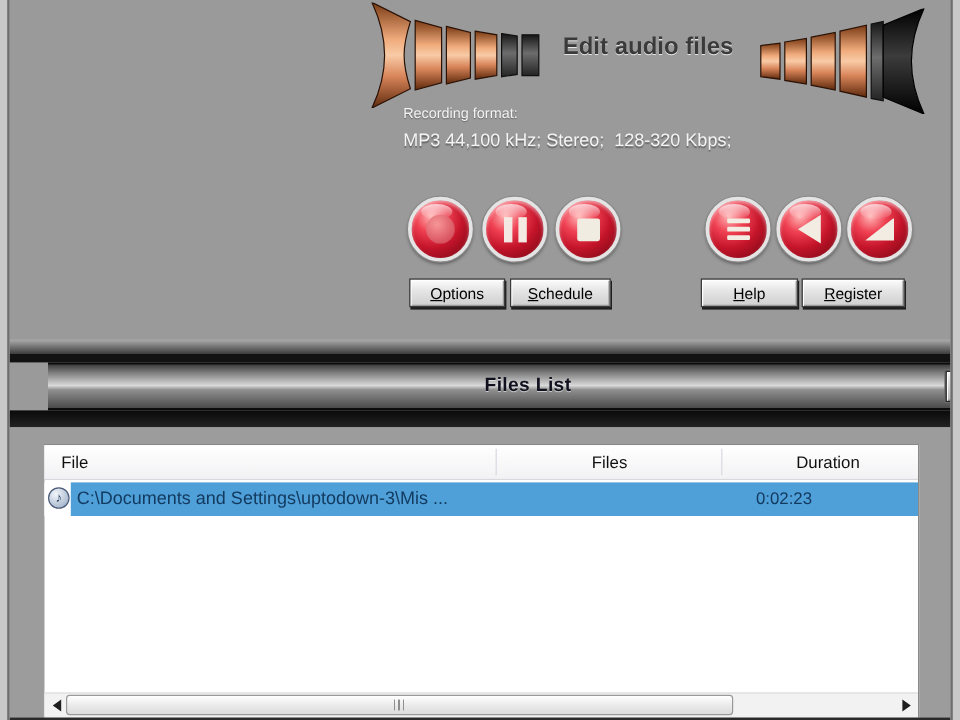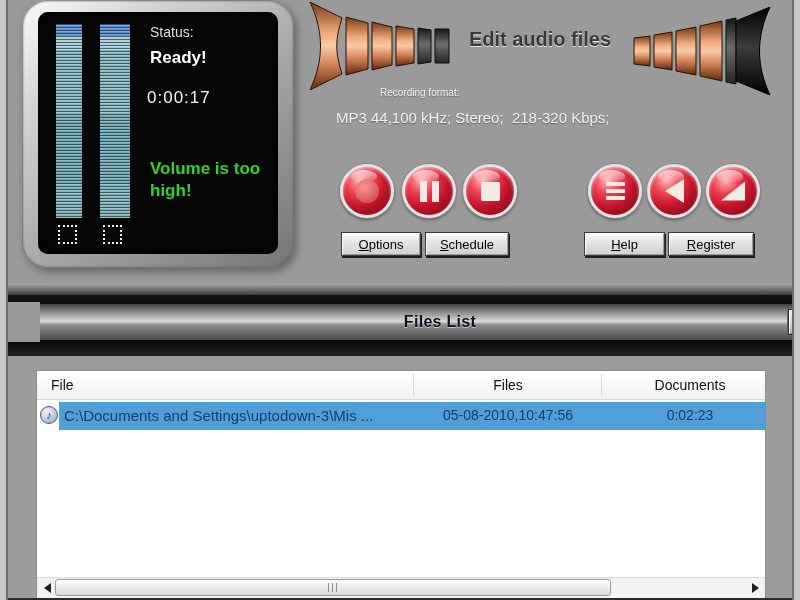--- a/index.html
+++ b/index.html
@@ -32,21 +32,21 @@
   .status-label{position:absolute;left:112px;top:12px;font-size:14px;color:#dedede;}
   .status-value{position:absolute;left:112px;top:36px;font-size:17px;font-weight:bold;color:#ffffff;}
   .elapsed{position:absolute;left:109px;top:76px;font-size:17px;color:#f4f4f4;letter-spacing:1px;}
   .volwarn{position:absolute;left:112px;top:146px;width:118px;font-size:17px;font-weight:bold;color:#2fd42f;line-height:1.3;}
 
   
   .horn{position:absolute;}
   .horn-left{left:308px;top:2px;}
   .horn-right{left:632px;top:7px;}
   .tagline{position:absolute;left:445px;top:28px;width:190px;text-align:center;font-size:20px;font-weight:700;color:#3a3a3a;text-shadow:0 1px 0 rgba(255,255,255,.75);}
-  .rec-label{position:absolute;left:336px;top:87px;font-size:10px;color:#f4f4f4;text-shadow:0 1px 1px rgba(0,0,0,.35);margin-left:44px;}
+  .rec-label{position:absolute;left:336px;top:87px;font-size:12px;color:#f4f4f4;text-shadow:0 1px 1px rgba(0,0,0,.35);}
   .rec-value{position:absolute;left:336px;top:109px;font-size:15px;color:#f4f4f4;text-shadow:0 1px 1px rgba(0,0,0,.35);white-space:pre;}
 
   
   .orb{position:absolute;top:164px;width:48px;height:48px;border-radius:50%;cursor:pointer;
     background:radial-gradient(circle at 34% 28%, #ffb6b6 0%, #ef4152 28%, #c3142a 56%, #700610 100%);
     border:3px solid #e4e4e4;
     box-shadow:0 0 0 1px #8a8a8a, 0 2px 3px rgba(0,0,0,.45), inset 0 2px 3px rgba(255,255,255,.5);
     display:flex;align-items:center;justify-content:center;}
   .orb::before{content:"";position:absolute;left:8px;top:3px;width:26px;height:13px;border-radius:50%;
     background:linear-gradient(rgba(255,255,255,.7),rgba(255,255,255,0));}
@@ -90,21 +90,21 @@
   .hsep{position:absolute;top:3px;width:1px;height:22px;background:#d9d9e2;}
   .hs1{left:376px;} .hs2{left:564px;}
 
   .lb-row{position:absolute;left:0;top:31px;width:728px;height:28px;background:#ffffff;cursor:pointer;}
   .row-sel{position:absolute;left:22px;top:0;right:0;bottom:0;background:#4f9fd9;}
   .row-icon{position:absolute;left:3px;top:4px;width:18px;height:18px;border-radius:50%;box-sizing:border-box;
     background:radial-gradient(circle at 35% 30%,#f2f6fa,#b9c6d8 60%,#93a6c0);border:1px solid #4a5a78;
     color:#2e4668;font-size:11px;display:flex;align-items:center;justify-content:center;}
   .row-file{position:absolute;left:27px;top:5px;font-size:15px;color:#123a5e;white-space:nowrap;}
   .row-time{position:absolute;left:391px;top:5px;width:160px;text-align:center;font-size:14px;color:#123a5e;}
-  .row-dur{position:absolute;left:573px;top:5px;width:160px;text-align:center;font-size:14px;color:#123a5e;}
+  .row-dur{position:absolute;left:593px;top:5px;width:160px;text-align:left;font-size:14px;color:#123a5e;}
 
   
   .hscroll{position:absolute;left:0;top:206px;width:728px;height:20px;background:#f2f2f2;border-top:1px solid #dcdcdc;}
   .sb-btn{position:absolute;top:2px;width:16px;height:16px;display:flex;align-items:center;justify-content:center;cursor:pointer;}
   .sb-left{left:2px;} .sb-right{right:2px;}
   .tri-l{width:0;height:0;border-top:5px solid transparent;border-bottom:5px solid transparent;border-right:7px solid #1e1e1e;display:block;}
   .tri-r{width:0;height:0;border-top:5px solid transparent;border-bottom:5px solid transparent;border-left:7px solid #1e1e1e;display:block;}
   .sb-thumb{position:absolute;left:18px;top:1px;width:556px;height:17px;box-sizing:border-box;cursor:grab;
     background:linear-gradient(#ffffff,#e9e9e9 55%,#dcdcdc);border:1px solid #9a9a9a;border-radius:3px;
     display:flex;align-items:center;justify-content:center;}
@@ -113,32 +113,20 @@
   .bottom-edge{position:absolute;left:0;top:598px;width:800px;height:2px;background:#2a2a2a;}
   u{text-decoration:underline;}
 </style>
 </head>
 <body>
 
 <div class="stage">
 
   <div class="top-window">
 
-    <div class="device">
-      <div class="screen">
-        <div class="meter m1"></div>
-        <div class="meter m2"></div>
-        <div class="dotsq d1"></div>
-        <div class="dotsq d2"></div>
-        <div class="status-label">Status:</div>
-        <div class="status-value">Ready!</div>
-        <div class="elapsed">0:00:17</div>
-        <div class="volwarn">Volume is too high!</div>
-      </div>
-    </div>
 
     <svg class="horn horn-left" width="142" height="88" viewBox="0 0 142 88">
       <defs>
         <linearGradient id="og" x1="0" y1="0" x2="0" y2="1">
           <stop offset="0" stop-color="#7a3a14"></stop>
             <stop offset="0.35" stop-color="#f0ab7c"></stop>
           <stop offset="0.5" stop-color="#f8cba6"></stop>
             <stop offset="0.7" stop-color="#d9855a"></stop>
           <stop offset="1" stop-color="#5e2a0c"></stop>
         </linearGradient>
@@ -164,21 +152,21 @@
       <path d="M2,31 L18,29 L18,59 L2,57 Z" fill="url(#og)" stroke="#2a1206" stroke-width="1"></path>
       <path d="M22,28 L40,25 L40,63 L22,60 Z" fill="url(#og)" stroke="#2a1206" stroke-width="1"></path>
       <path d="M44,24 L64,20 L64,68 L44,64 Z" fill="url(#og)" stroke="#2a1206" stroke-width="1"></path>
       <path d="M68,19 L90,14 L90,74 L68,69 Z" fill="url(#og)" stroke="#2a1206" stroke-width="1"></path>
       <path d="M94,13 L104,11 L104,77 L94,75 Z" fill="url(#dg)" stroke="#101010" stroke-width="1"></path>
       <path d="M138,0 C124,30 124,58 138,88 L104,74 L104,14 Z" fill="url(#bg2)" stroke="#000" stroke-width="1"></path>
     </svg>
 
     <div class="tagline">Edit audio files</div>
     <div class="rec-label">Recording format:</div>
-    <div class="rec-value">MP3 44,100 kHz; Stereo;  218-320 Kbps;</div>
+    <div class="rec-value">MP3 44,100 kHz; Stereo;  128-320 Kbps;</div>
 
     <div class="orb o1">
         <span class="g-rec"></span>
       </div>
     <div class="orb o2">
         <span class="g-pause">
           <i></i>
           <i></i>
         </span>
       </div>
@@ -212,29 +200,28 @@
   <div class="fl-titlebar">
     <div class="fl-title">Files List</div>
     <button class="fl-close">X</button>
   </div>
   <div class="fl-darkstrip"></div>
   <div class="fl-body">
     <div class="listbox" style="left:36px;top:14px;">
       <div class="lb-header">
         <span class="col-file">File</span>
         <span class="col-time">Files</span>
-        <span class="col-dur">Documents</span>
+        <span class="col-dur">Duration</span>
         <i class="hsep hs1"></i>
         <i class="hsep hs2"></i>
       </div>
       <div class="lb-row">
         <div class="row-sel"></div>
         <span class="row-icon">♪</span>
         <span class="row-file">C:\Documents and Settings\uptodown-3\Mis ...</span>
-        <span class="row-time">05-08-2010,10:47:56</span>
         <span class="row-dur">0:02:23</span>
       </div>
       <div class="hscroll">
         <div class="sb-btn sb-left">
             <i class="tri-l"></i>
           </div>
         <div class="sb-thumb">
             <i class="grip"></i>
           </div>
         <div class="sb-btn sb-right">

